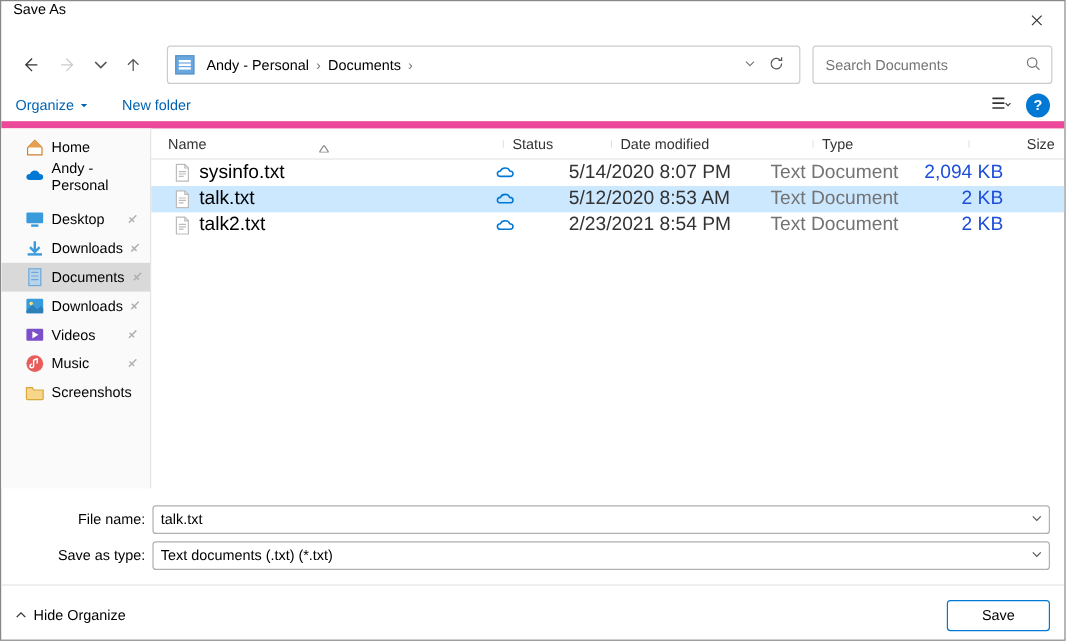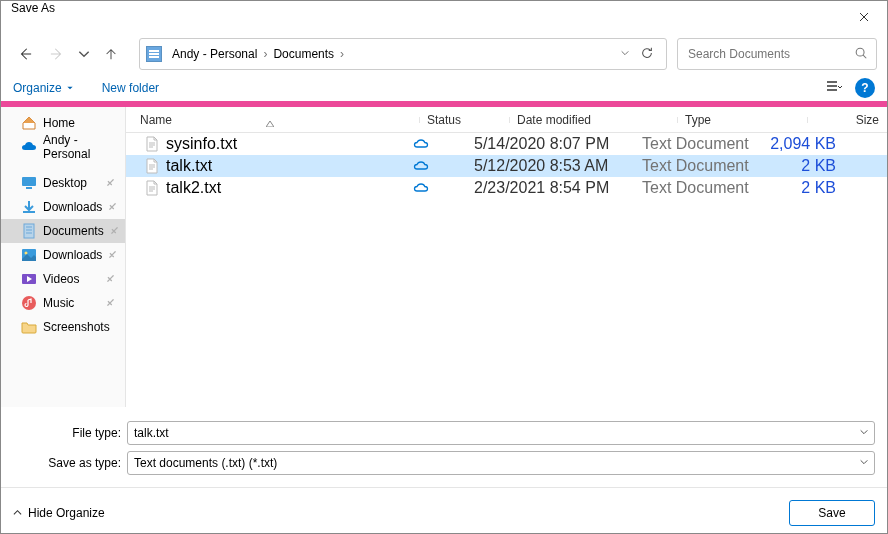--- a/index.html
+++ b/index.html
@@ -342,21 +342,21 @@
           <div class="c-date">2/23/2021 8:54 PM</div>
           <div class="c-type">Text Document</div>
           <div class="c-size">2 KB</div>
         </div>
       </div>
   </div>
 </div>
 
 <div class="form-area">
   <div class="form-row">
-    <div class="form-label">File type:</div>
+    <div class="form-label">File name:</div>
     <div class="form-field">
       <input value="talk.txt" style="">
       <span class="drop">
         <svg width="10" height="10" viewBox="0 0 12 12">
             <path d="M2 4 L6 8 L10 4" stroke="#555" stroke-width="1.2" fill="none"></path>
           </svg>
       </span>
     </div>
   </div>
   <div class="form-row">

